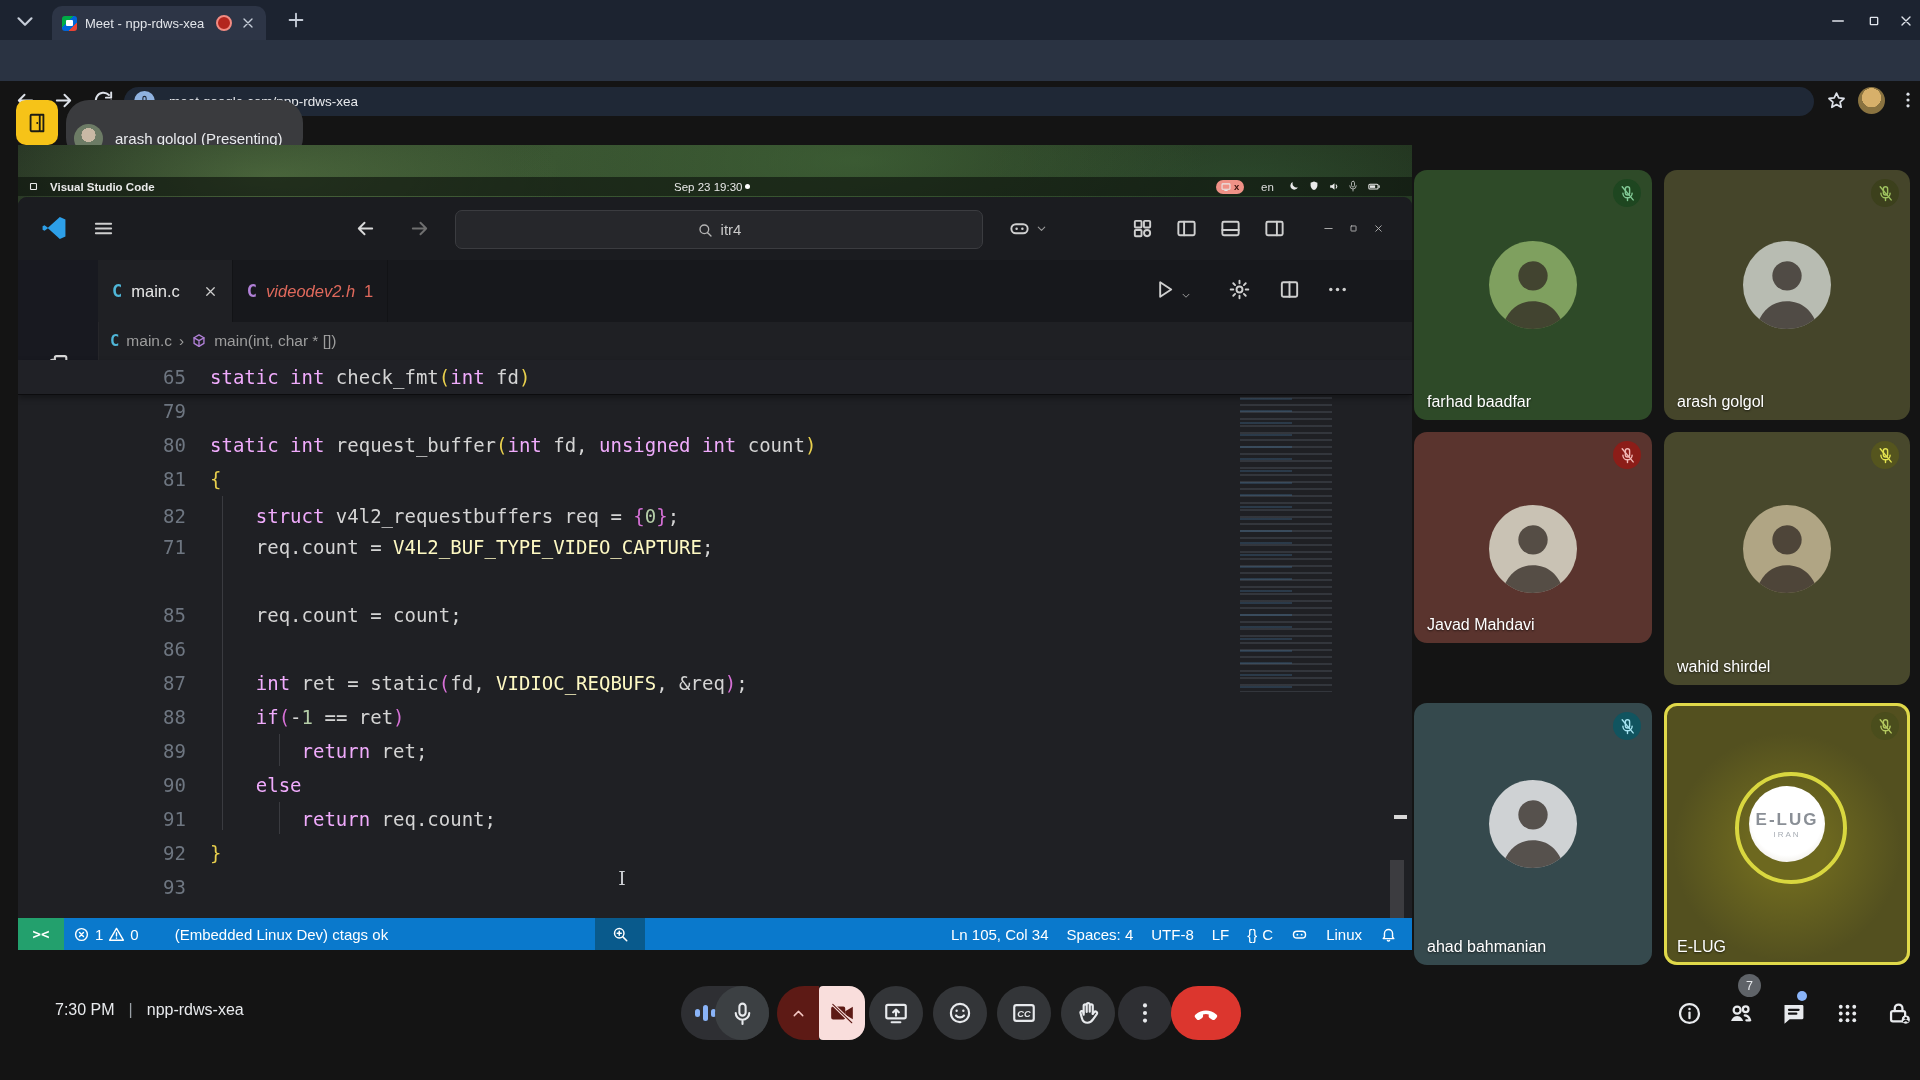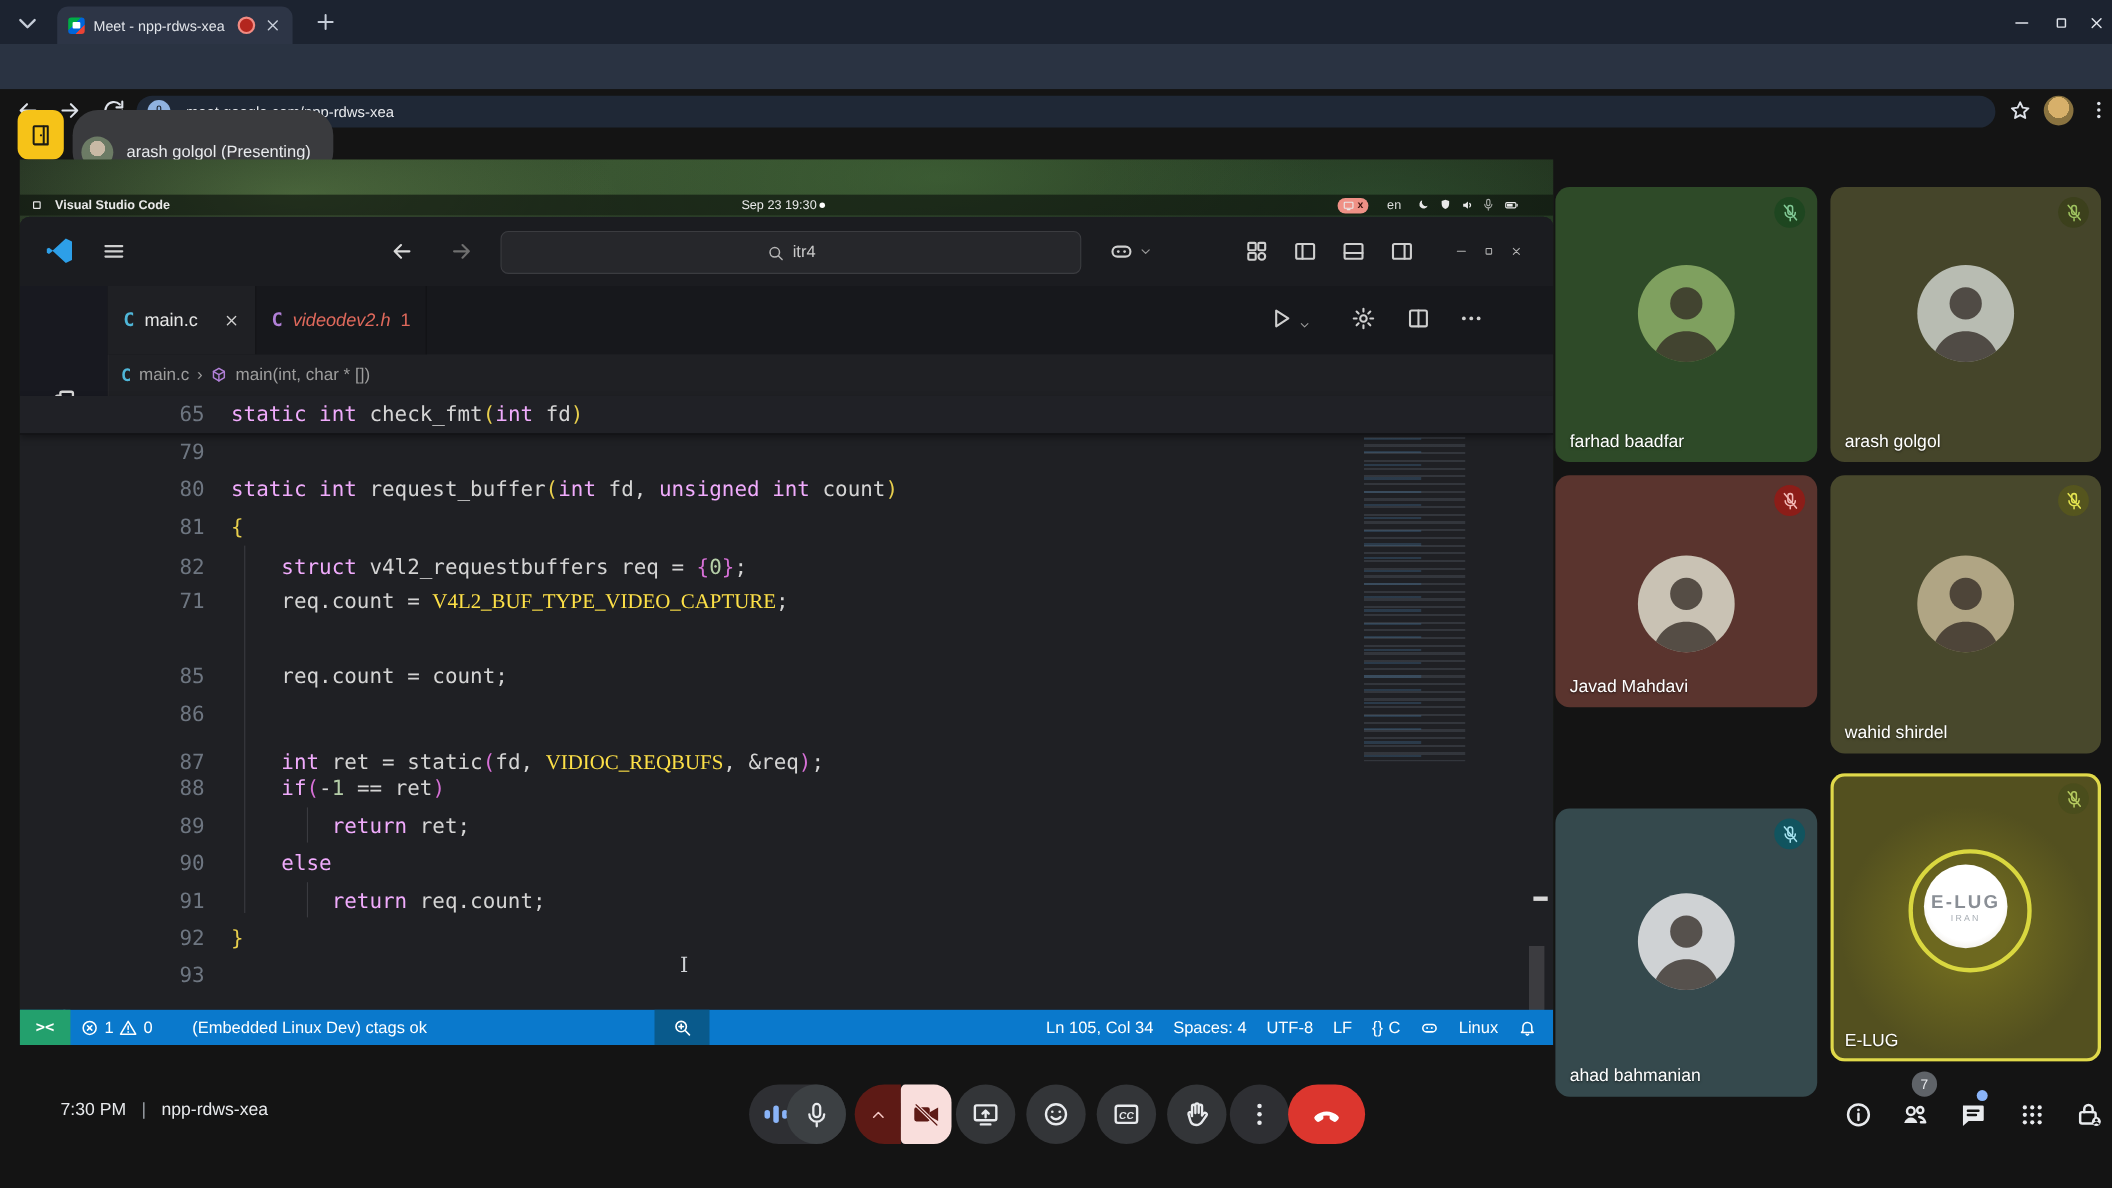--- a/index.html
+++ b/index.html
@@ -76,21 +76,21 @@
                  font-size:15.5px;}
   .vs-breadcrumb .ic{width:16px;height:16px;}
 
   .editor{left:0;top:163px;width:1394px;height:558px;background:#1f2024;font-family:"DejaVu Sans Mono",monospace;
           font-size:19px;}
   .cl{position:absolute;left:0;width:1394px;height:34px;line-height:34px;white-space:pre;}
   .cl .lnum{position:absolute;left:96px;width:72px;text-align:right;color:#6e7681;}
   .cl .ltext{position:absolute;left:192px;}
   .cl.sticky{background:#202126;border-bottom:1px solid #0c0c0e;box-shadow:0 3px 6px rgba(0,0,0,.35);z-index:3;}
   .tk-k{color:#f0abfc;} .tk-t{color:#d4d4d4;} .tk-y{color:#e8cf4d;} .tk-m{color:#d670d6;}
-  .tk-c{color:#fde047;font-family:Liberation Serif, serif;} .tk-n{color:#b5cea8;}
+  .tk-c{color:#fef9c3;} .tk-n{color:#b5cea8;}
   .iguide{position:absolute;width:1px;background:#3a3b40;}
   .minimap{left:1222px;top:2px;width:92px;height:330px;opacity:.85;
      background:repeating-linear-gradient(to bottom,rgba(180,200,220,.16) 0 2px,transparent 2px 7px);}
   .minimap:before{content:"";position:absolute;left:0;top:0;width:52px;height:330px;
      background:repeating-linear-gradient(to bottom,rgba(86,156,214,.25) 0 2px,transparent 2px 12px);}
   .scrollthumb{left:1372px;top:500px;width:14px;height:70px;background:rgba(255,255,255,.13);}
   .rulermark{left:1376px;top:455px;width:13px;height:4px;background:#d7d7d7;}
   .cursor-ibeam{left:597px;top:508px;width:14px;height:20px;color:#cfd2d6;font-family:"DejaVu Serif",serif;
                 font-size:19px;line-height:20px;text-align:center;}
 
@@ -504,21 +504,21 @@
         <div class="abs rulermark"></div>
         <div class="abs cursor-ibeam">I</div>
       <div class="cl sticky" style="top: 0px;"><span class="lnum">65</span><span class="ltext"><span class="tk-k">static</span><span class="tk-t"> </span><span class="tk-k">int</span><span class="tk-t"> check_fmt</span><span class="tk-y">(</span><span class="tk-k">int</span><span class="tk-t"> fd</span><span class="tk-y">)</span></span></div>
           <div class="cl" style="top: 34px;"><span class="lnum">79</span><span class="ltext"></span></div>
           <div class="cl" style="top: 68px;"><span class="lnum">80</span><span class="ltext"><span class="tk-k">static</span><span class="tk-t"> </span><span class="tk-k">int</span><span class="tk-t"> request_buffer</span><span class="tk-y">(</span><span class="tk-k">int</span><span class="tk-t"> fd, </span><span class="tk-k">unsigned</span><span class="tk-t"> </span><span class="tk-k">int</span><span class="tk-t"> count</span><span class="tk-y">)</span></span></div>
           <div class="cl" style="top: 102px;"><span class="lnum">81</span><span class="ltext"><span class="tk-y">{</span></span></div>
           <div class="cl" style="top: 139px;"><span class="lnum">82</span><span class="ltext"><span class="tk-t">    </span><span class="tk-k">struct</span><span class="tk-t"> v4l2_requestbuffers req = </span><span class="tk-m">{</span><span class="tk-n">0</span><span class="tk-m">}</span><span class="tk-t">;</span></span></div>
           <div class="cl" style="top: 170px;"><span class="lnum">71</span><span class="ltext"><span class="tk-t">    req.count = </span><span class="tk-c">V4L2_BUF_TYPE_VIDEO_CAPTURE</span><span class="tk-t">;</span></span></div>
           <div class="cl" style="top: 238px;"><span class="lnum">85</span><span class="ltext"><span class="tk-t">    req.count = count;</span></span></div>
           <div class="cl" style="top: 272px;"><span class="lnum">86</span><span class="ltext"></span></div>
-          <div class="cl" style="top: 316px;"><span class="lnum">87</span><span class="ltext"><span class="tk-t">    </span><span class="tk-k">int</span><span class="tk-t"> ret = static</span><span class="tk-m">(</span><span class="tk-t">fd, </span><span class="tk-c">VIDIOC_REQBUFS</span><span class="tk-t">, &amp;req</span><span class="tk-m">)</span><span class="tk-t">;</span></span></div>
+          <div class="cl" style="top: 306px;"><span class="lnum">87</span><span class="ltext"><span class="tk-t">    </span><span class="tk-k">int</span><span class="tk-t"> ret = static</span><span class="tk-m">(</span><span class="tk-t">fd, </span><span class="tk-c">VIDIOC_REQBUFS</span><span class="tk-t">, &amp;req</span><span class="tk-m">)</span><span class="tk-t">;</span></span></div>
           <div class="cl" style="top: 340px;"><span class="lnum">88</span><span class="ltext"><span class="tk-t">    </span><span class="tk-k">if</span><span class="tk-m">(</span><span class="tk-t">-</span><span class="tk-n">1</span><span class="tk-t"> == ret</span><span class="tk-m">)</span></span></div>
           <div class="cl" style="top: 374px;"><span class="lnum">89</span><span class="ltext"><span class="tk-t">        </span><span class="tk-k">return</span><span class="tk-t"> ret;</span></span></div>
           <div class="cl" style="top: 408px;"><span class="lnum">90</span><span class="ltext"><span class="tk-t">    </span><span class="tk-k">else</span></span></div>
           <div class="cl" style="top: 442px;"><span class="lnum">91</span><span class="ltext"><span class="tk-t">        </span><span class="tk-k">return</span><span class="tk-t"> req.count;</span></span></div>
           <div class="cl" style="top: 476px;"><span class="lnum">92</span><span class="ltext"><span class="tk-y">}</span></span></div>
           <div class="cl" style="top: 510px;"><span class="lnum">93</span><span class="ltext"></span></div>
         </div>
 
       <div class="abs statusbar">
         <div class="sb-remote">&gt;&lt;</div>
@@ -633,21 +633,21 @@
         <span class="mutebadge" style="background:#55551e;color:#e3e34f">
           <i class="ic">
             <svg viewBox="0 0 24 24" fill="none" stroke="currentColor" stroke-width="2" stroke-linecap="round" stroke-linejoin="round">
               <rect x="9" y="2.5" width="6" height="11.5" rx="3"></rect>
               <path d="M5.5 11.5a6.5 6.5 0 0 0 13 0M12 18.5V22M4.5 2.5L20 21"></path>
             </svg>
           </i>
         </span>
         <span class="pname">wahid shirdel</span>
       </div>
-      <div class="ptile" style="left: 1414px; top: 703px; width: 238px; height: 262px; background: rgb(53, 73, 77); margin-top: 32px;">
+      <div class="ptile" style="left: 1414px; top: 703px; width: 238px; height: 262px; background: rgb(53, 73, 77);">
         <div class="pavatar-big" style="left:75px;top:77px;width:88px;height:88px;background:#cfd2d4"><svg viewBox="0 0 24 24" style="width:100%;height:100%">
             <circle cx="12" cy="9.5" r="4" fill="rgba(45,38,32,.75)"></circle>
             <path d="M3.5 24c1.3-5.2 4.6-7.6 8.5-7.6s7.2 2.4 8.5 7.6z" fill="rgba(45,38,32,.75)"></path>
           </svg></div>
         <span class="mutebadge" style="background:#11545f;color:#a5e3f0">
           <i class="ic">
             <svg viewBox="0 0 24 24" fill="none" stroke="currentColor" stroke-width="2" stroke-linecap="round" stroke-linejoin="round">
               <rect x="9" y="2.5" width="6" height="11.5" rx="3"></rect>
               <path d="M5.5 11.5a6.5 6.5 0 0 0 13 0M12 18.5V22M4.5 2.5L20 21"></path>
             </svg>

